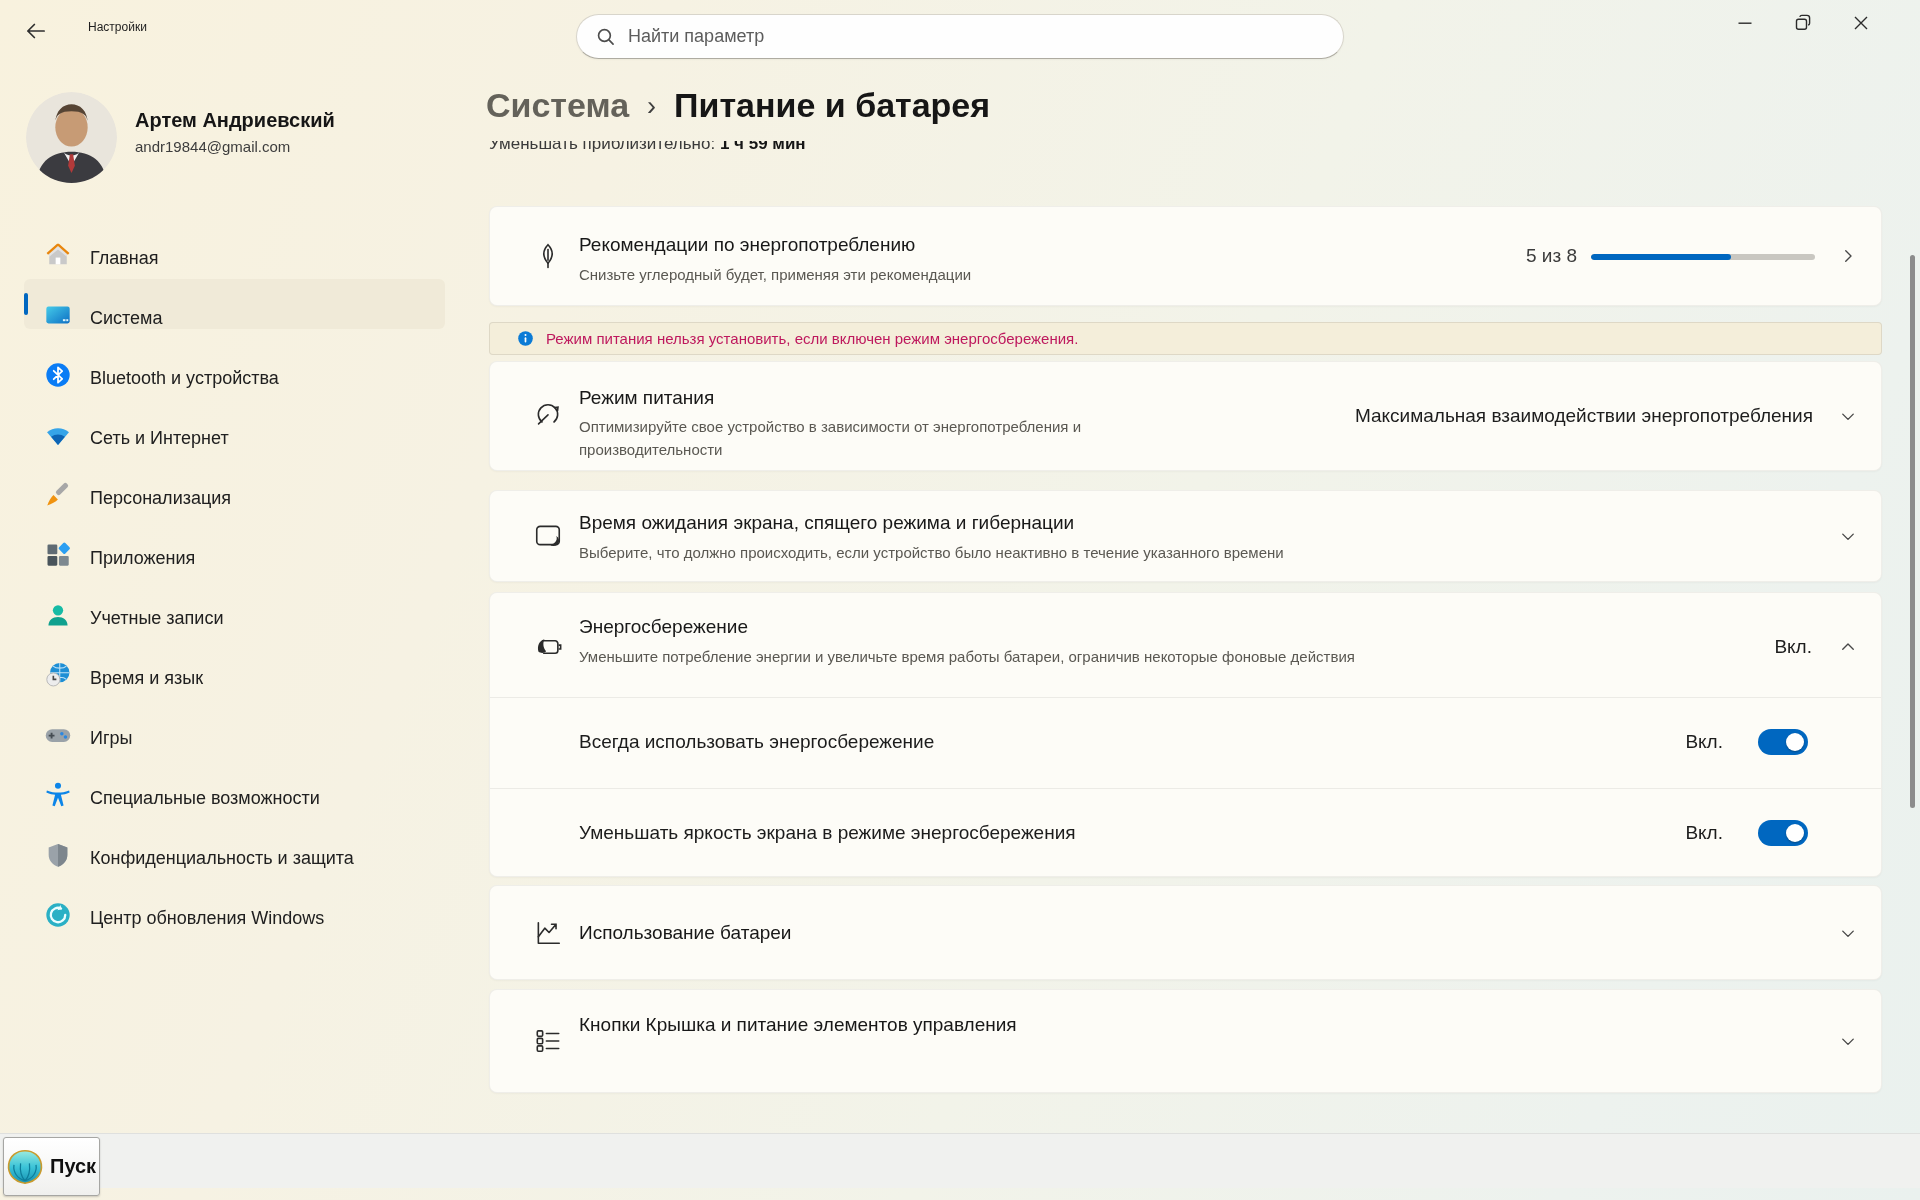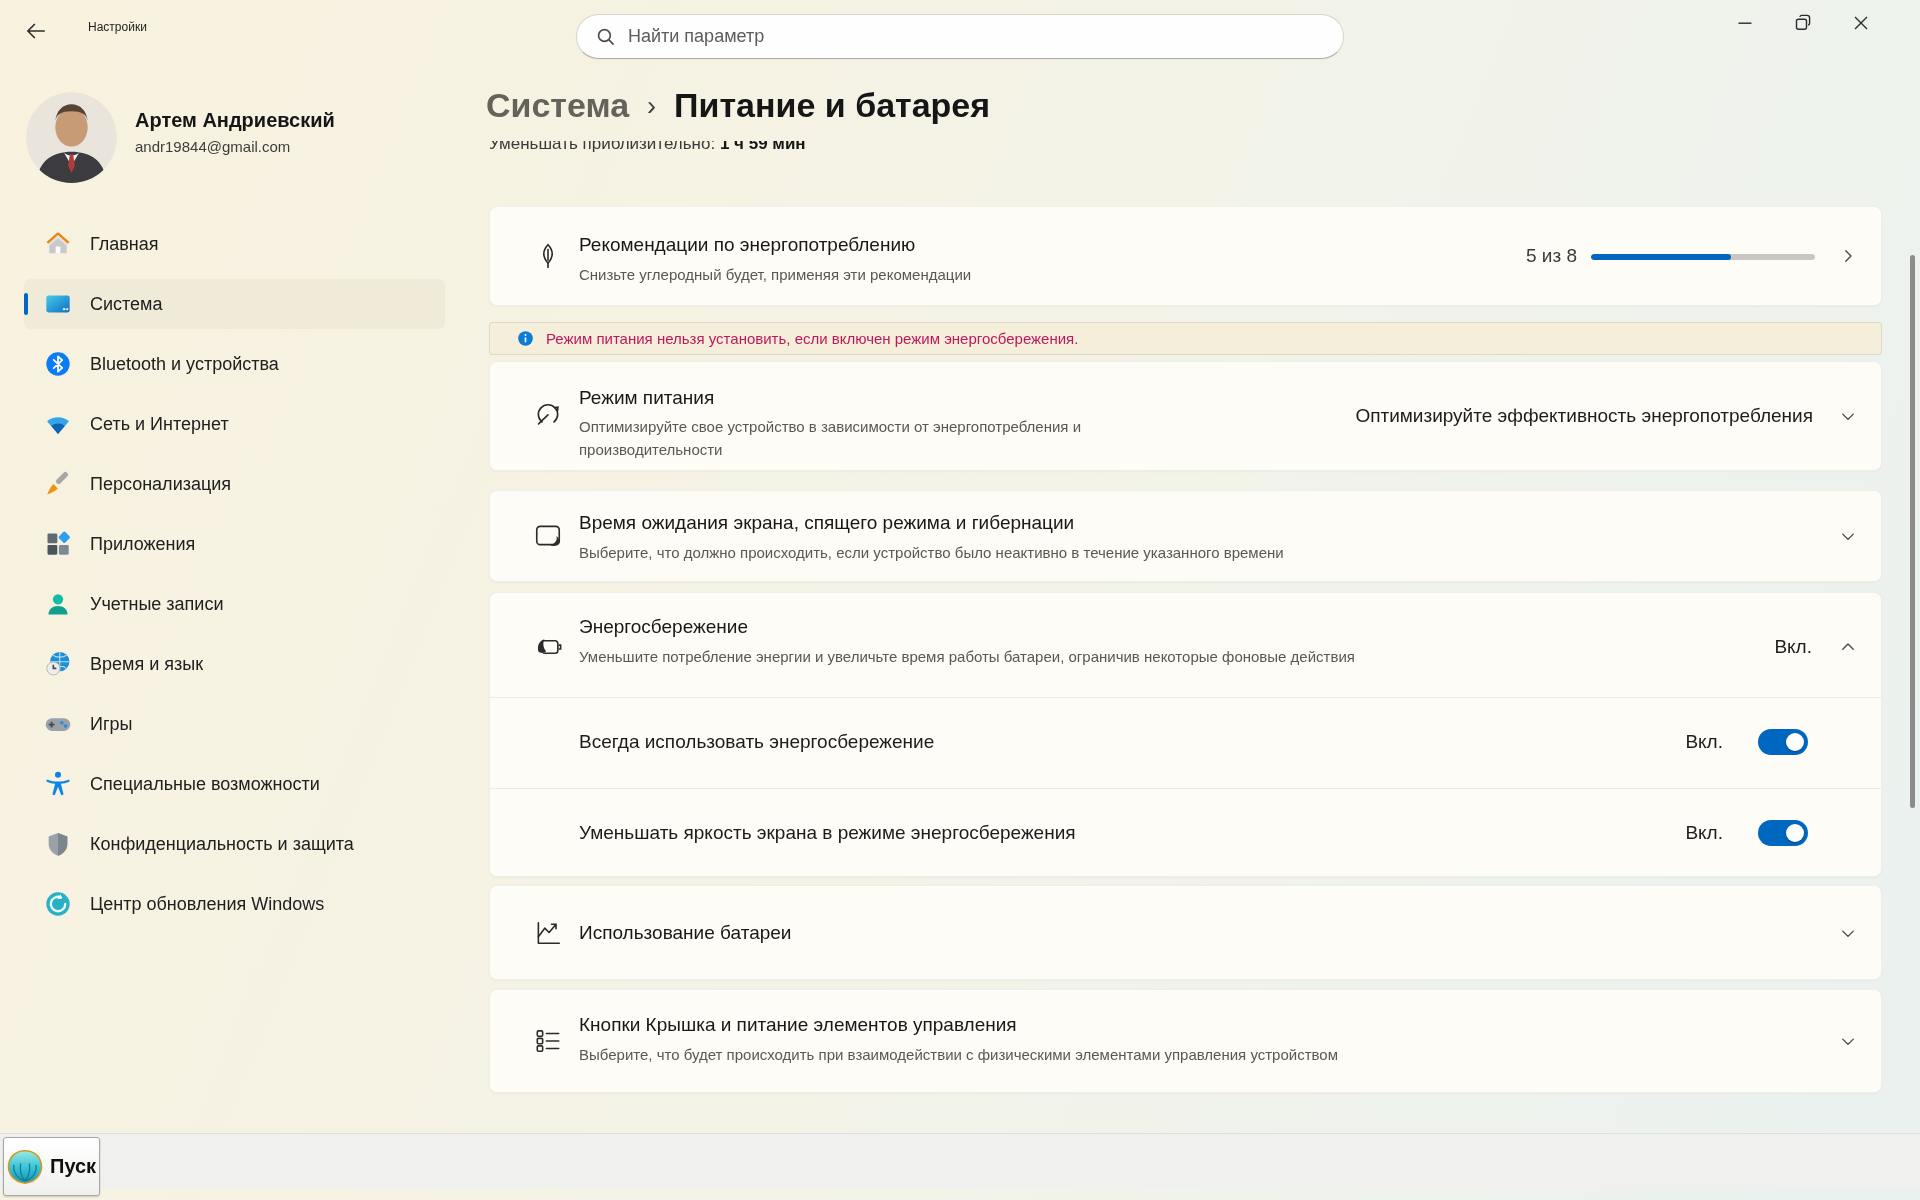--- a/index.html
+++ b/index.html
@@ -17,21 +17,21 @@
 .search-box input{flex:1;height:100%;border:none;outline:none;background:transparent;font:18px "Liberation Sans","DejaVu Sans",sans-serif;color:#2a2a2a}
 .search-box input::placeholder{color:#5c5c5c;opacity:1}
 .win-controls{position:absolute;left:1716px;top:0;display:flex}
 .win-btn{width:58px;height:46px;display:flex;align-items:center;justify-content:center;cursor:pointer}
 
 
 .profile{position:absolute;left:26px;top:92px;width:430px;height:92px;cursor:pointer}
 .avatar{position:absolute;left:0;top:0;width:91px;height:91px;border-radius:50%;overflow:hidden;display:block}
 .pname{position:absolute;left:109px;top:17px;font-size:20px;font-weight:bold;color:#161616;white-space:nowrap}
 .pemail{position:absolute;left:109px;top:46px;font-size:15px;color:#3d3d3d;white-space:nowrap}
-.nav-item{position:absolute;left:24px;width:421px;height:50px;border-radius:6px;display:flex;align-items:center;cursor:pointer}
+.nav-item{position:absolute;left:24px;width:421px;height:50px;border-radius:6px;display:flex;align-items:flex-end;cursor:pointer}
 .nav-item.selected{background:#f0ead8}
 .nav-accent{position:absolute;left:0;top:14px;width:3.5px;height:22px;border-radius:2px;background:#0067c0}
 .nico{width:28px;height:28px;margin-left:20px;display:flex;align-items:center;justify-content:center;flex:none}
 .nlabel{margin-left:18px;font-size:18px;color:#202020;white-space:nowrap}
 
 
 .breadcrumb{position:absolute;left:486px;top:86px;display:flex;align-items:center;white-space:nowrap}
 .bc-parent{font-size:34px;font-weight:600;color:#64625a;cursor:pointer}
 .bc-sep{font-size:27px;color:#3f3f3f;margin:2px 18px 0 18px}
 .bc-current{font-size:34px;font-weight:bold;color:#161616}
@@ -305,21 +305,21 @@
   <div class="card" style="top:361px;height:110px">
     <span class="cico vcenter">
         <svg width="30" height="30" viewBox="0 0 28 28" fill="none" stroke="#2b2b2b" stroke-width="1.5" stroke-linecap="round">
           <path d="M8.4 19.6 A9 9 0 1 1 19.6 19.6"></path>
           <path d="M14 13 L5.2 21.4"></path>
           <path d="M20.2 6.2 L23.3 5.8 L22.9 8.9"></path>
         </svg>
       </span>
     <div class="ctitle" style="top:25px">Режим питания</div>
     <div class="csub" style="top:53px;width:610px">Оптимизируйте свое устройство в зависимости от энергопотребления и производительности</div>
-    <div class="state-label vcenter" style="right:68px">Оптимизируйте эффективность энергопотребления</div>
+    <div class="state-label vcenter" style="right:68px">Максимальная взаимодействии энергопотребления</div>
     <span class="chev vcenter">
         <svg width="18" height="18" viewBox="0 0 24 24" fill="none" stroke="#474747" stroke-width="1.8" stroke-linecap="round" stroke-linejoin="round">
           <path d="M5 9.5 L12 16.5 L19 9.5"></path>
         </svg>
       </span>
   </div>
 
   <div class="card" style="top:490px;height:92px">
     <span class="cico vcenter">
         <svg width="30" height="30" viewBox="0 0 28 28" fill="none" stroke="#2b2b2b" stroke-width="1.5">
@@ -390,21 +390,20 @@
         <svg width="30" height="30" viewBox="0 0 28 28" fill="none" stroke="#2b2b2b" stroke-width="1.5" stroke-linecap="round">
           <rect x="4" y="4.5" width="5" height="5" rx="1"></rect>
           <path d="M12.5 7 H24"></path>
           <rect x="4" y="11.5" width="5" height="5" rx="1"></rect>
           <path d="M12.5 14 H24"></path>
           <rect x="4" y="18.5" width="5" height="5" rx="1"></rect>
           <path d="M12.5 21 H24"></path>
         </svg>
       </span>
     <div class="ctitle" style="top:24px">Кнопки Крышка и питание элементов управления</div>
-    <div class="csub" style="top:53px;white-space:nowrap">Выберите, что будет происходить при взаимодействии с физическими элементами управления устройством</div>
     <span class="chev vcenter">
         <svg width="18" height="18" viewBox="0 0 24 24" fill="none" stroke="#474747" stroke-width="1.8" stroke-linecap="round" stroke-linejoin="round">
           <path d="M5 9.5 L12 16.5 L19 9.5"></path>
         </svg>
       </span>
   </div>
 
   <div class="scroll-thumb"></div>
 
   <div class="taskbar">

